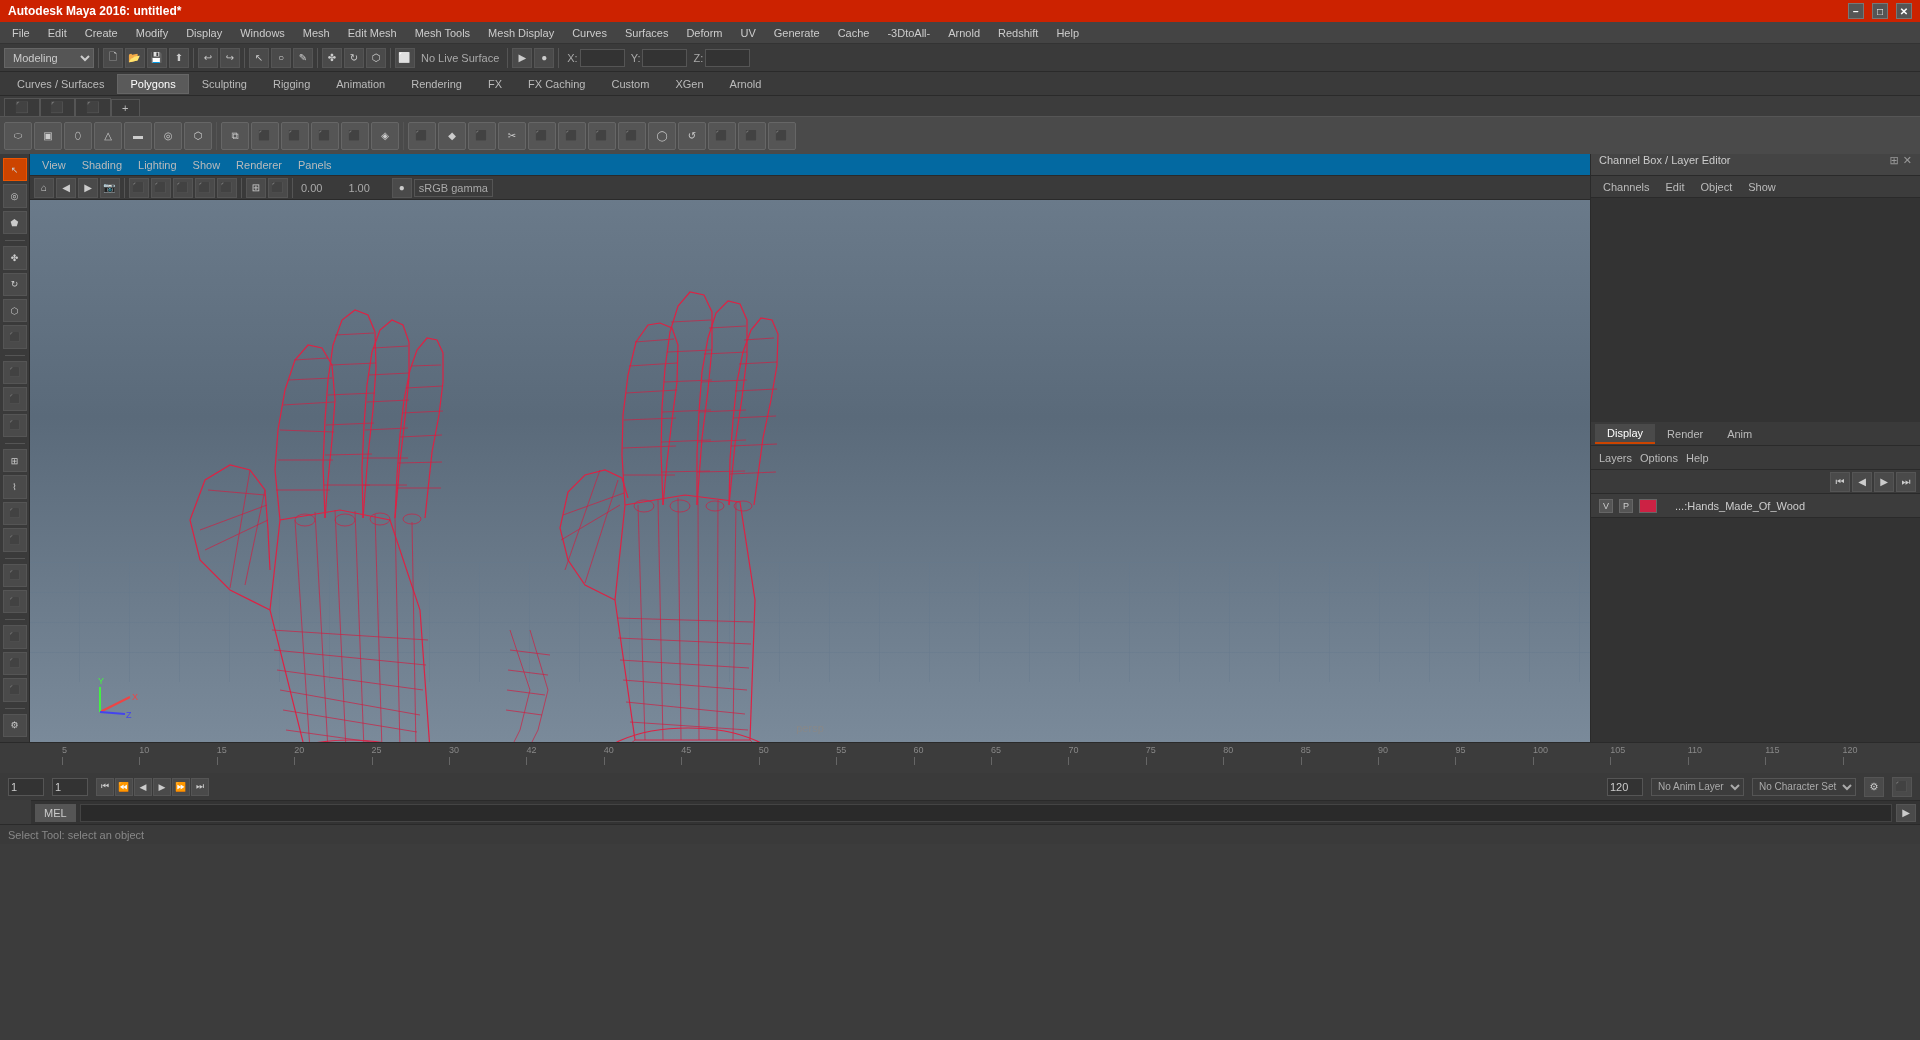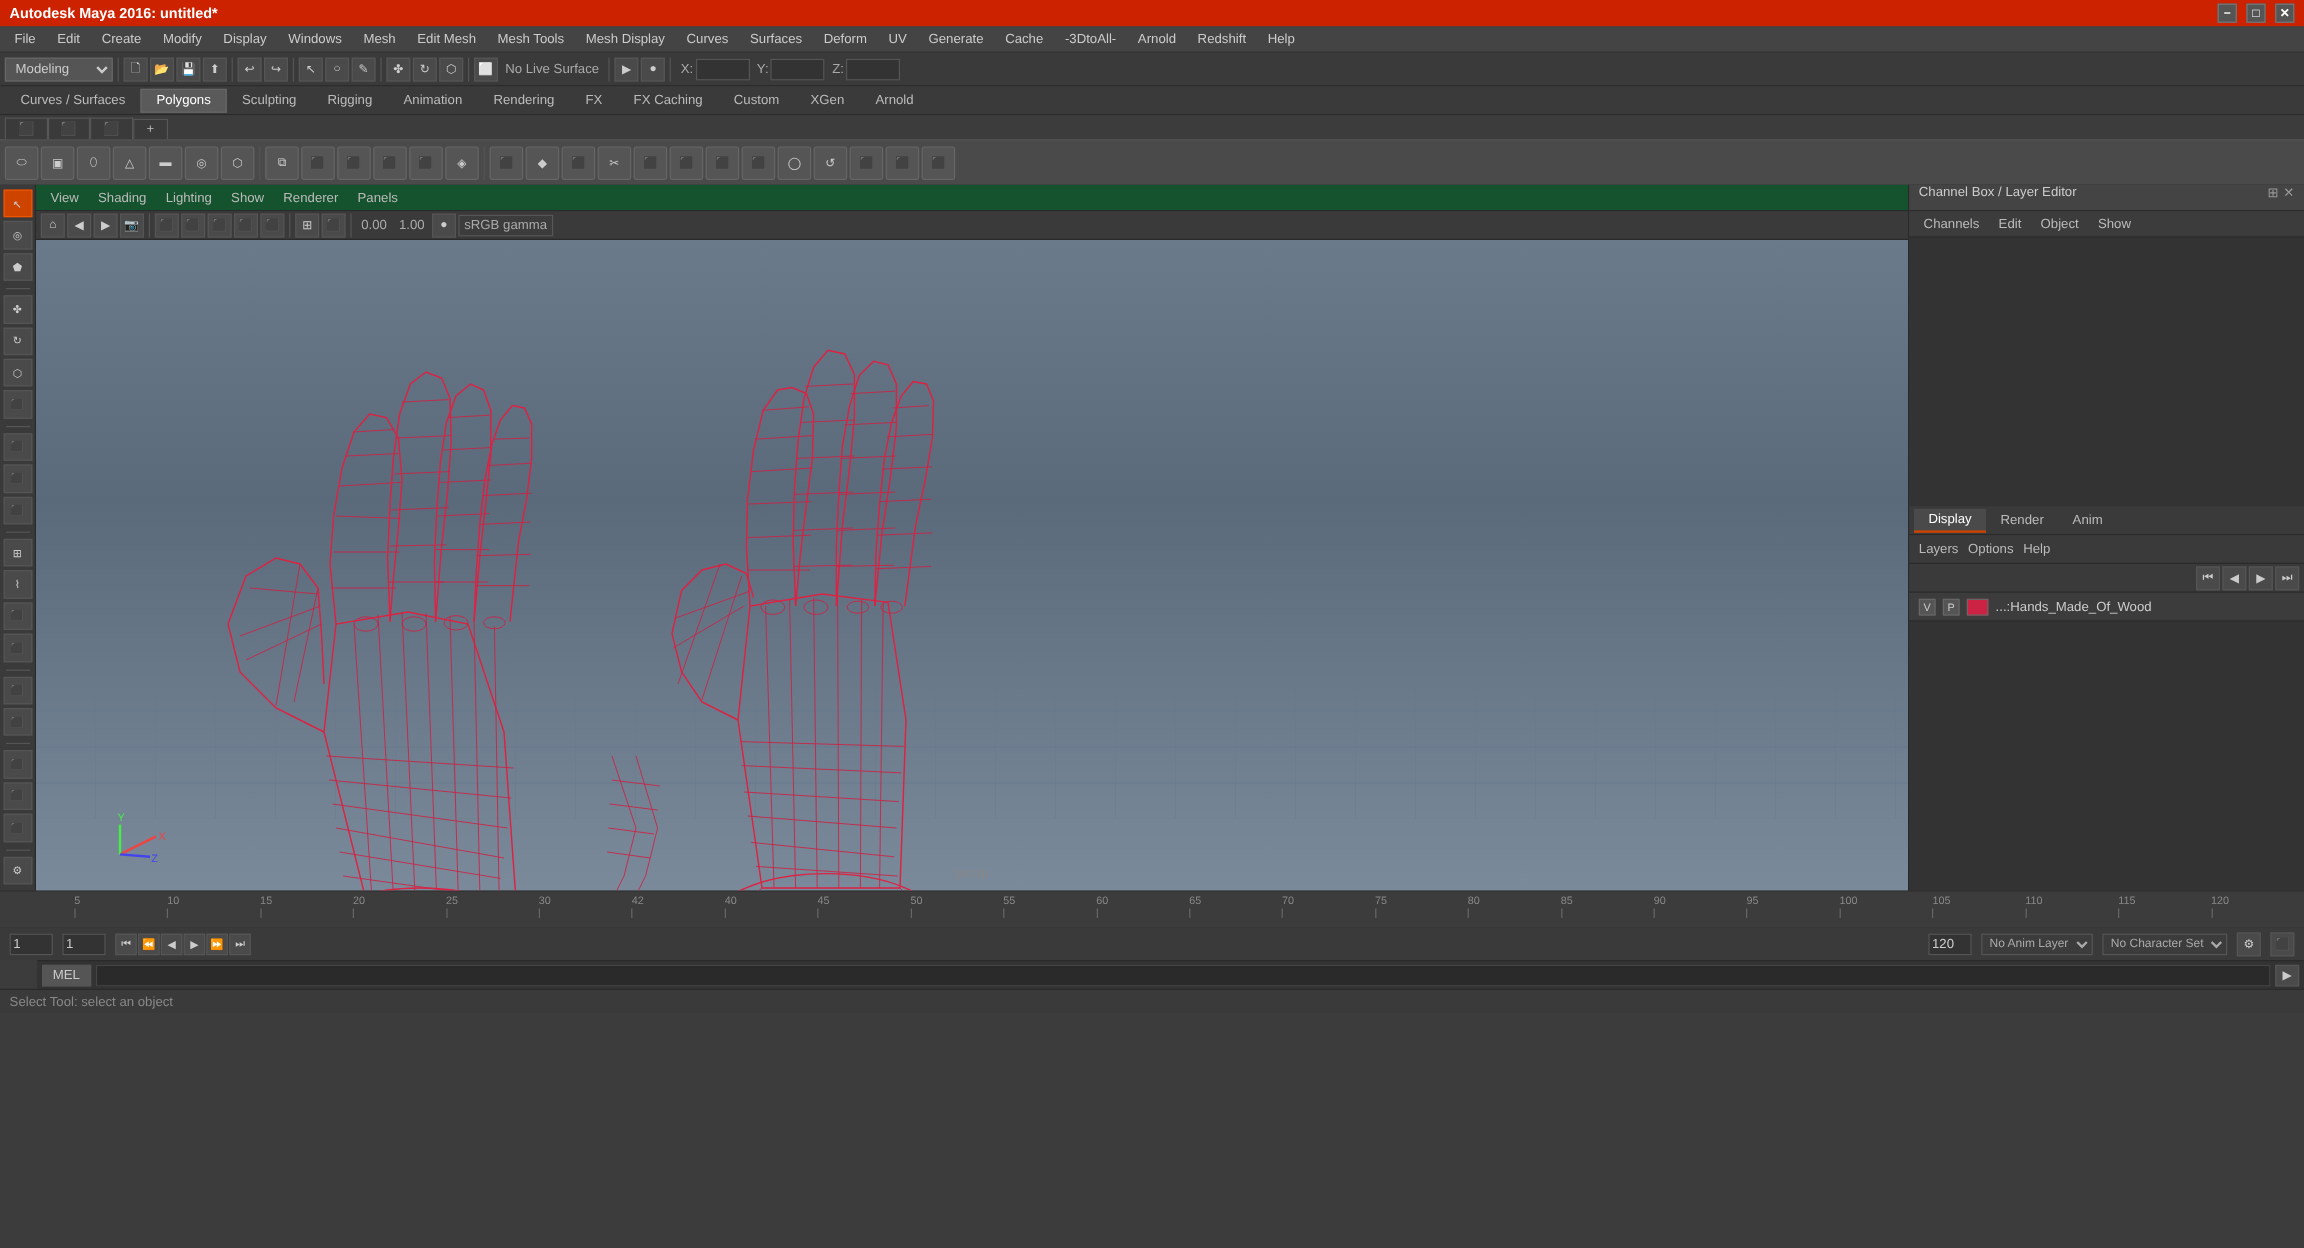--- a/index.html
+++ b/index.html
@@ -199,21 +199,21 @@
 
     
     #viewport-wrapper {
       flex: 1;
       display: flex;
       flex-direction: column;
     }
 
     #viewport-menubar {
       height: 22px;
-      background: #14532d;
+      background: #0369a1;
       display: flex;
       align-items: center;
       padding: 0 8px;
       gap: 8px;
       border-bottom: 1px solid #2a2a2a;
     }
     .viewport-menu {
       color: #bbb;
       font-size: 11px;
       cursor: pointer;
@@ -369,21 +369,21 @@
       display: flex; align-items: center; justify-content: center;
       font-size: 9px;
       color: #ccc;
       cursor: pointer;
     }
     .layer-color {
       width: 18px; height: 14px;
       background: #cc2244;
       border: 1px solid #666;
     }
-    .layer-name { color: #ccc; font-size: 11px; }
+    .layer-name { color: #ccc; font-size: 11px; margin-left: 12px; }
 
     
     #timeline-area {
       height: 30px;
       background: #3a3a3a;
       border-top: 1px solid #2a2a2a;
       display: flex;
       align-items: center;
     }
     #timeline-ruler {
@@ -707,21 +707,21 @@
       <div class="toolbar-btn">⬛</div>
       <div class="toolbar-btn">⬛</div>
       <div class="toolbar-btn">⬛</div>
       <div class="toolbar-btn">⬛</div>
       <div class="toolbar-btn">⬛</div>
       <div class="toolbar-sep"></div>
       <div class="toolbar-btn">⊞</div>
       <div class="toolbar-btn">⬛</div>
       <div class="toolbar-sep"></div>
       <span style="color:#aaa;font-size:11px;margin:0 4px;">0.00</span>
-      <span style="color:#aaa;font-size:11px;margin:0 4px;">1.00</span>
+      <span style="color:#aaa;font-size:11px;margin:0 20px;">1.00</span>
       <div class="toolbar-btn">●</div>
       <span style="color:#aaa;font-size:11px;padding:0 4px;background:#3c3c3c;border:1px solid #555;height:18px;display:flex;align-items:center;">sRGB gamma</span>
     </div>
 
     <div id="viewport">
 
       <div id="viewport-grid"></div>
 
       <svg id="hands-svg" viewBox="0 0 900 600" xmlns="http://www.w3.org/2000/svg">
         <defs>

